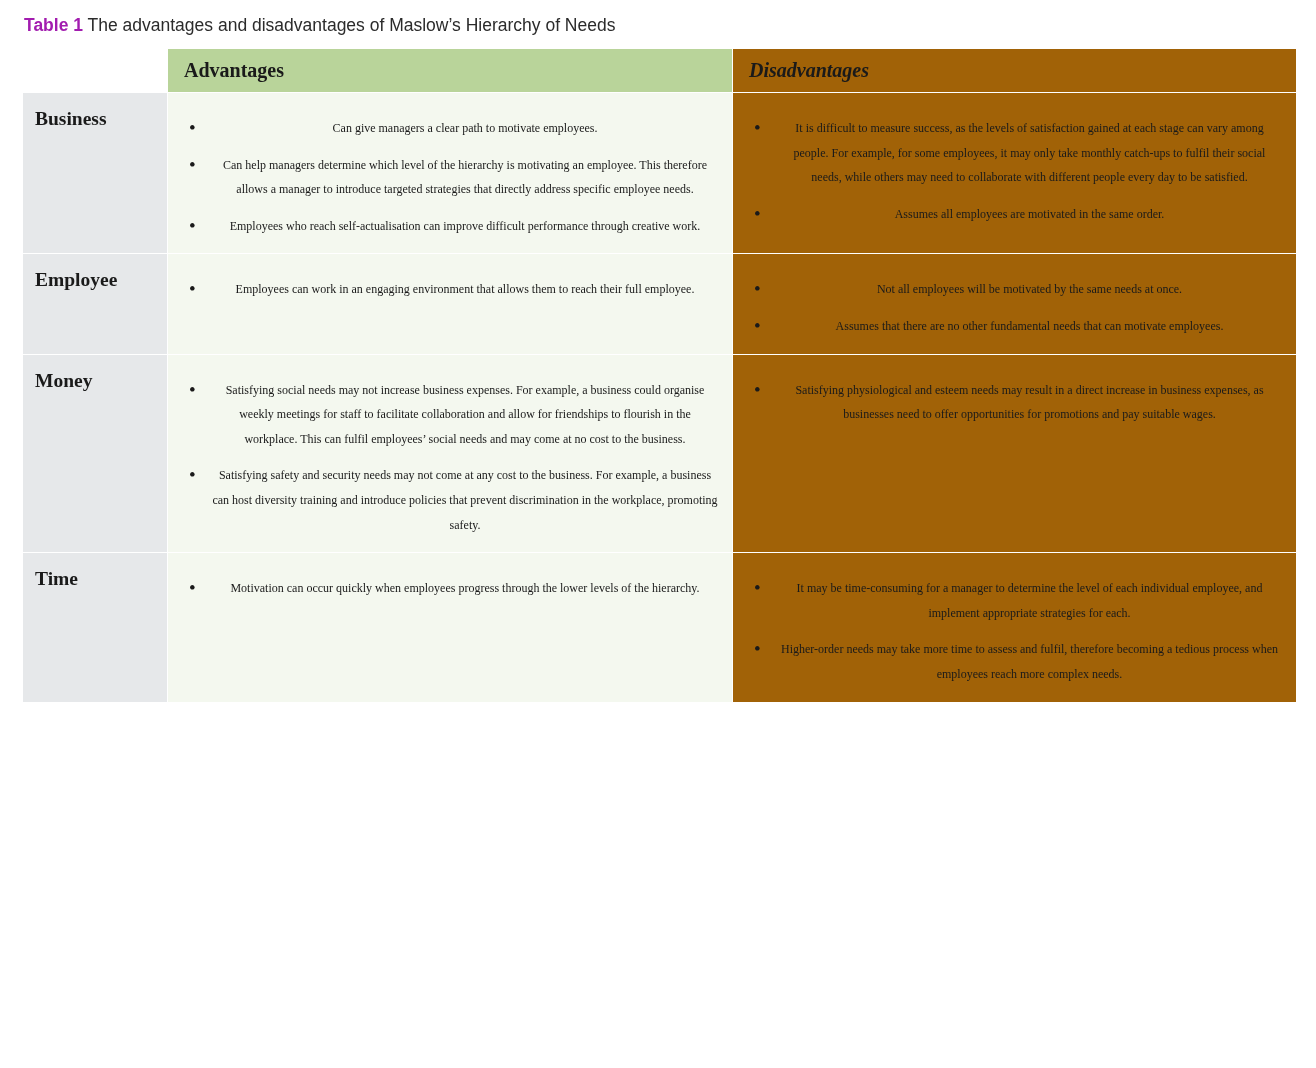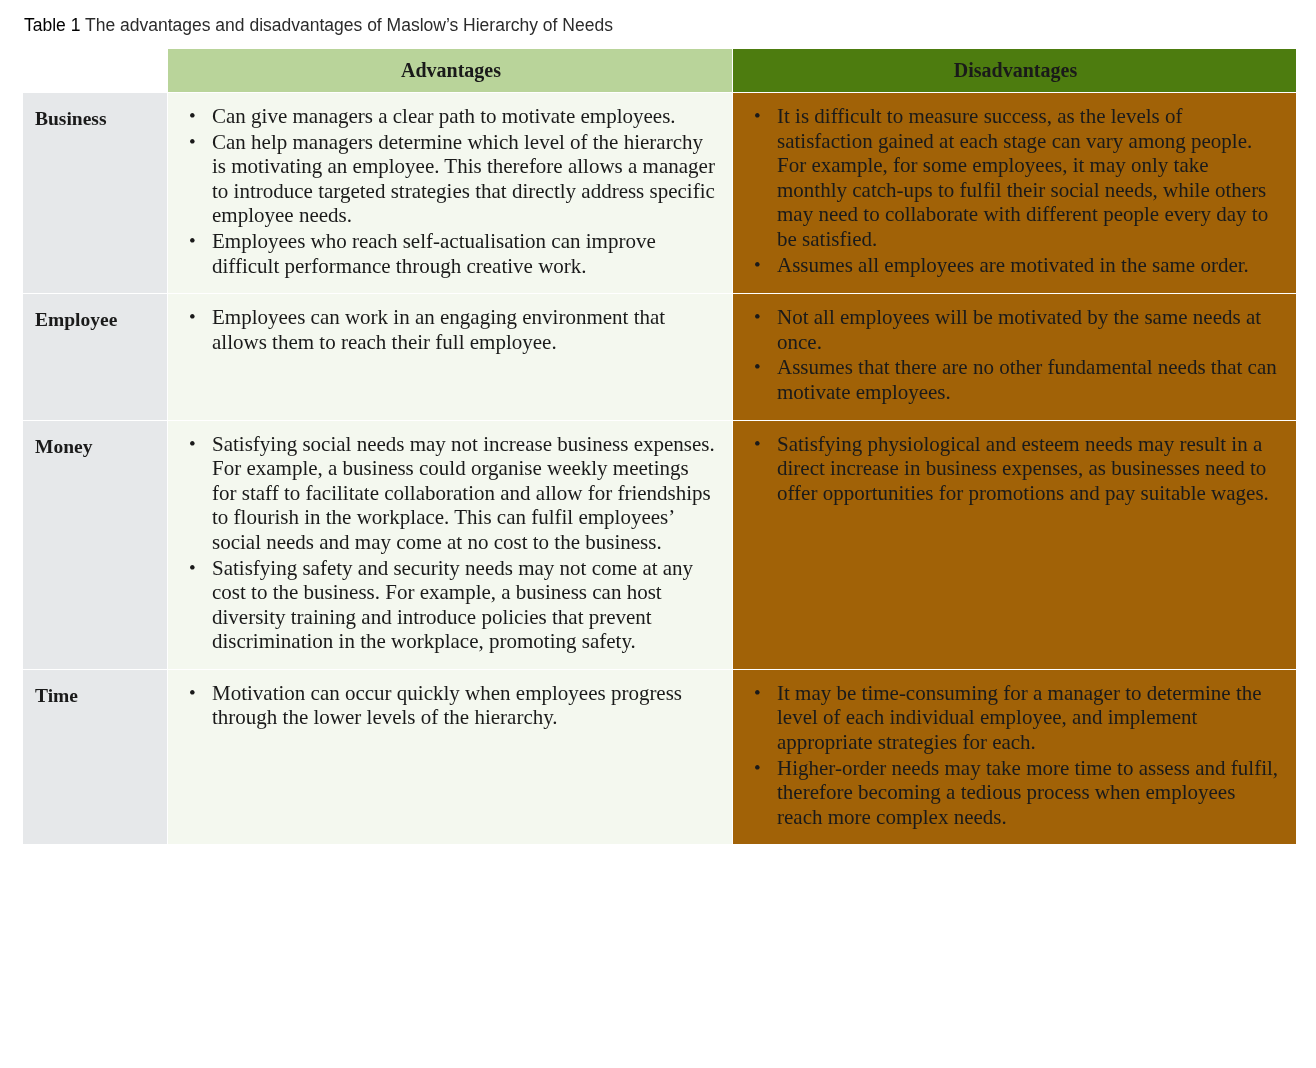--- a/index.html
+++ b/index.html
@@ -23,22 +23,22 @@
   }
   .caption {
     font-family: "Liberation Sans", sans-serif;
     font-size: 17.5px;
     line-height: 22px;
     color: #2b2b2b;
     margin: 0 0 12px 2px;
     white-space: nowrap;
   }
   .caption .cap-label {
-    font-weight: normal;
-    color: #000000;
+    font-weight: bold;
+    color: #a21caf;
   }
   .caption .cap-text {
     font-weight: normal;
   }
   table.tbl {
     border-collapse: collapse;
     width: 1274px;
     table-layout: fixed;
   }
   table.tbl col.c-row  { width: 145px; }
@@ -51,30 +51,31 @@
     padding: 0;
   }
   th.hdr-blank {
     background: #ffffff;
     border: none;
   }
   th.hdr-adv {
     background: #b9d49a;
   }
   th.hdr-dis {
-    background: #4d7c0f;
+    background: #a16207;
+    font-style: italic;
   }
   .hdr-inner {
     font-family: "Liberation Serif", serif;
     font-weight: bold;
     font-size: 20px;
     line-height: 22px;
     padding: 10px 14px 11px 16px;
     color: #1a1a1a;
-    text-align: center;
+    text-align: left;
   }
   td.rowlabel {
     background: #e6e8ea;
   }
   .rowlabel-inner {
     font-weight: bold;
     font-size: 19.5px;
     line-height: 22px;
     padding: 15px 10px 14px 12px;
     white-space: nowrap;
@@ -82,25 +83,25 @@
   td.cell-adv { background: #f4f8ef; }
   td.cell-dis { background: #a16207; }
 
   ul.bullets {
     margin: 0;
     padding: 11px 14px 14px 42px;
     list-style: none;
   }
   ul.bullets li {
     position: relative;
-    font-size: 21px;
+    font-size: 12px;
     line-height: 24.6px;
-    margin: 0 0 1px 0;
+    margin: 12px 0 1px 0;
     padding: 0 0 0 2px;
-    text-align: left;
+    text-align: center;
   }
   ul.bullets li::before {
     content: "\2022";
     position: absolute;
     left: -21px;
     top: 0;
     font-size: 19px;
     line-height: 24.6px;
     color: #1a1a1a;
   }

